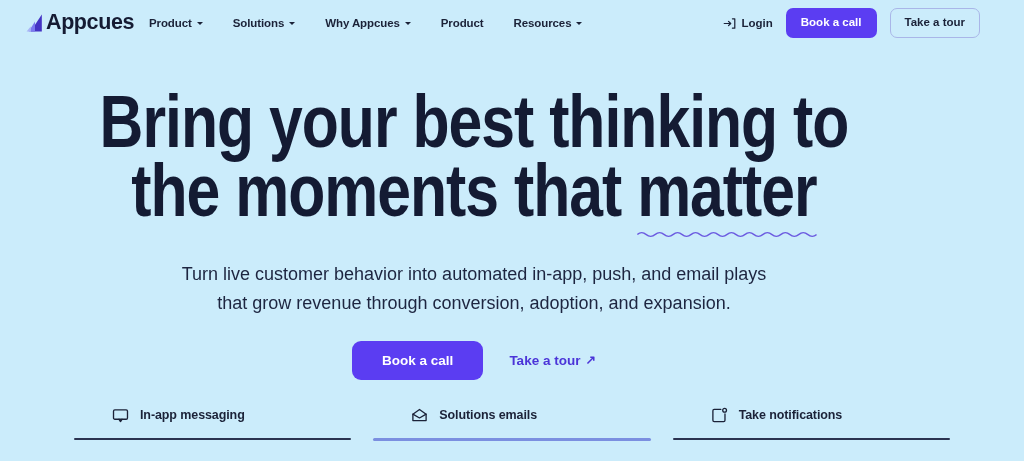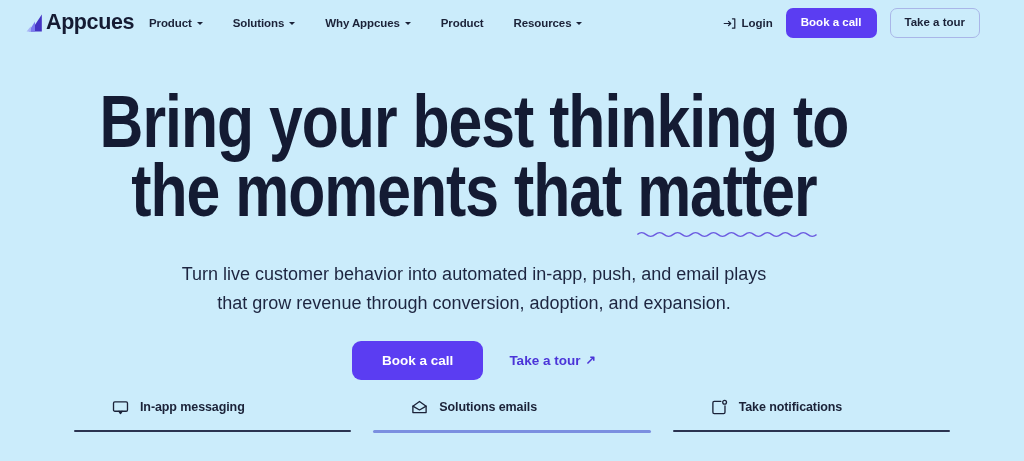--- a/index.html
+++ b/index.html
@@ -199,21 +199,21 @@
     position: absolute;
     left: 74px;
     bottom: 0;
     width: 876px;
     display: flex;
     gap: 22px;
   }
   .feature-tab {
     flex: 1 1 0;
     cursor: pointer;
-    padding-bottom: 12px;
+    padding-bottom: 4px;
   }
   .feature-top {
     display: flex;
     align-items: center;
     gap: 11px;
     height: 36px;
     padding-left: 38px;
   }
   .feature-icon {
     width: 17px;

